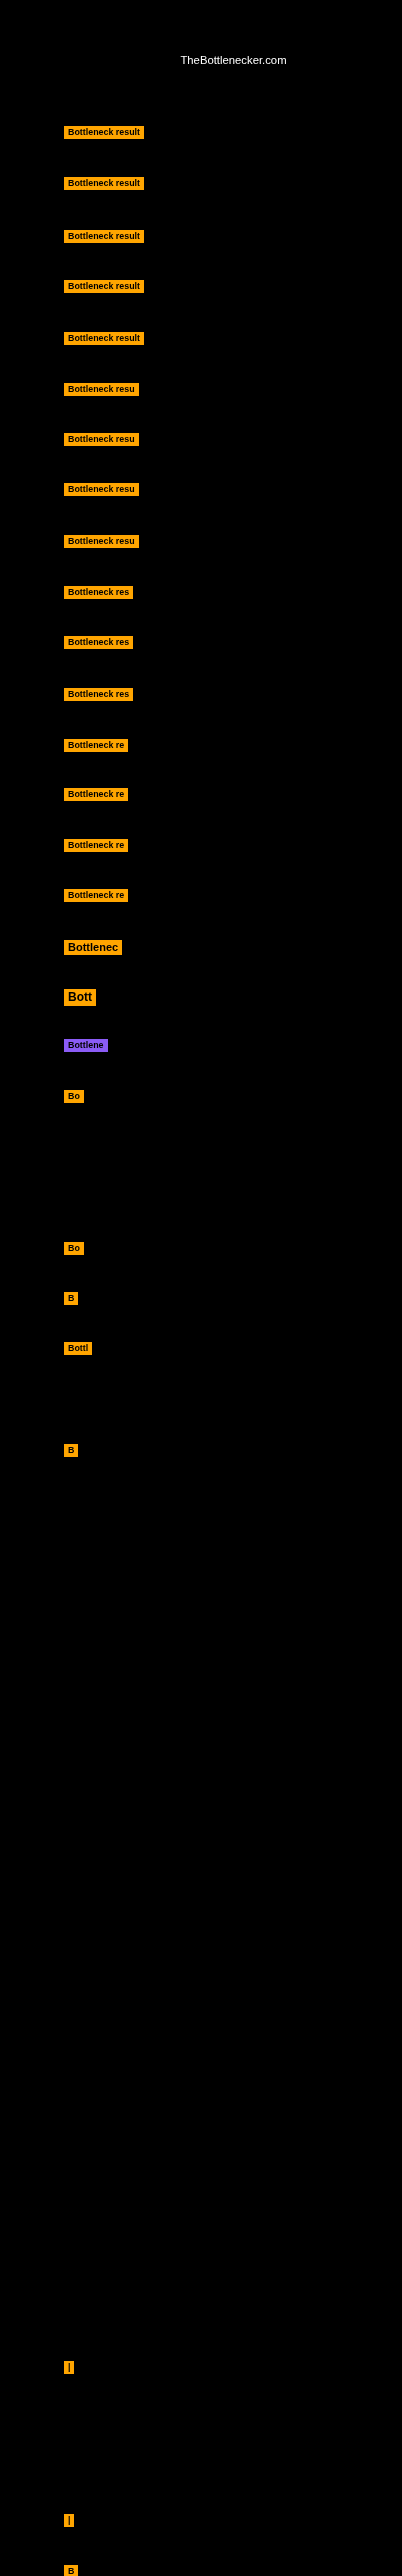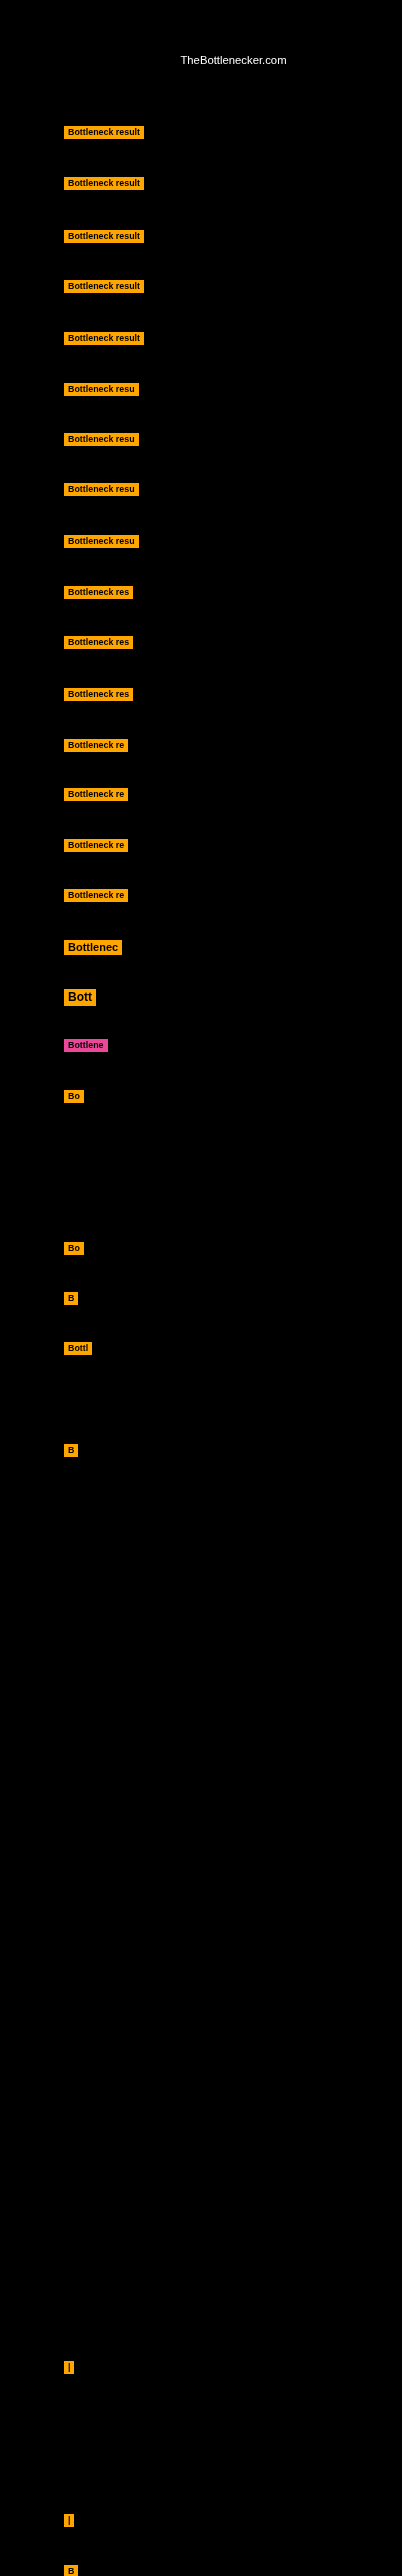--- a/index.html
+++ b/index.html
@@ -39,21 +39,21 @@
     <div style="position: absolute; top: 430px; left: 0px; background-color: rgb(255, 165, 0); color: rgb(0, 0, 0); font-size: 8.9px; font-weight: bold; padding: 1.6px 4px; white-space: nowrap; display: inline-block;">Bottleneck resu</div>
     <div style="position: absolute; top: 481px; left: 0px; background-color: rgb(255, 165, 0); color: rgb(0, 0, 0); font-size: 8.9px; font-weight: bold; padding: 1.6px 4px; white-space: nowrap; display: inline-block;">Bottleneck res</div>
     <div style="position: absolute; top: 531px; left: 0px; background-color: rgb(255, 165, 0); color: rgb(0, 0, 0); font-size: 8.9px; font-weight: bold; padding: 1.6px 4px; white-space: nowrap; display: inline-block;">Bottleneck res</div>
     <div style="position: absolute; top: 583px; left: 0px; background-color: rgb(255, 165, 0); color: rgb(0, 0, 0); font-size: 8.9px; font-weight: bold; padding: 1.6px 4px; white-space: nowrap; display: inline-block;">Bottleneck res</div>
     <div style="position: absolute; top: 634px; left: 0px; background-color: rgb(255, 165, 0); color: rgb(0, 0, 0); font-size: 8.9px; font-weight: bold; padding: 1.6px 4px; white-space: nowrap; display: inline-block;">Bottleneck re</div>
     <div style="position: absolute; top: 683px; left: 0px; background-color: rgb(255, 165, 0); color: rgb(0, 0, 0); font-size: 8.9px; font-weight: bold; padding: 1.6px 4px; white-space: nowrap; display: inline-block;">Bottleneck re</div>
     <div style="position: absolute; top: 734px; left: 0px; background-color: rgb(255, 165, 0); color: rgb(0, 0, 0); font-size: 8.9px; font-weight: bold; padding: 1.6px 4px; white-space: nowrap; display: inline-block;">Bottleneck re</div>
     <div style="position: absolute; top: 784px; left: 0px; background-color: rgb(255, 165, 0); color: rgb(0, 0, 0); font-size: 8.9px; font-weight: bold; padding: 1.6px 4px; white-space: nowrap; display: inline-block;">Bottleneck re</div>
     <div style="position: absolute; top: 835px; left: 0px; background-color: rgb(255, 165, 0); color: rgb(0, 0, 0); font-size: 11px; font-weight: bold; padding: 1.6px 4px; white-space: nowrap; display: inline-block;">Bottlenec</div>
     <div style="position: absolute; top: 884px; left: 0px; background-color: rgb(255, 165, 0); color: rgb(0, 0, 0); font-size: 12px; font-weight: bold; padding: 1.6px 4px; white-space: nowrap; display: inline-block;">Bott</div>
-    <div style="position: absolute; top: 934px; left: 0px; background-color: #ec4899; color: rgb(0, 0, 0); font-size: 8.9px; font-weight: bold; padding: 1.6px 4px; white-space: nowrap; display: inline-block;">Bottlene</div>
+    <div style="position: absolute; top: 934px; left: 0px; background-color: #8b5cf6; color: rgb(0, 0, 0); font-size: 8.9px; font-weight: bold; padding: 1.6px 4px; white-space: nowrap; display: inline-block;">Bottlene</div>
     <div style="position: absolute; top: 985px; left: 0px; background-color: rgb(255, 165, 0); color: rgb(0, 0, 0); font-size: 8.9px; font-weight: bold; padding: 1.6px 4px; white-space: nowrap; display: inline-block;">Bo</div>
     <div style="position: absolute; top: 1137px; left: 0px; background-color: rgb(255, 165, 0); color: rgb(0, 0, 0); font-size: 8.9px; font-weight: bold; padding: 1.6px 4px; white-space: nowrap; display: inline-block;">Bo</div>
     <div style="position: absolute; top: 1187px; left: 0px; background-color: rgb(255, 165, 0); color: rgb(0, 0, 0); font-size: 8.9px; font-weight: bold; padding: 1.6px 4px; white-space: nowrap; display: inline-block;">B</div>
     <div style="position: absolute; top: 1237px; left: 0px; background-color: rgb(255, 165, 0); color: rgb(0, 0, 0); font-size: 8.9px; font-weight: bold; padding: 1.6px 4px; white-space: nowrap; display: inline-block; text-align: center;">Bottl</div>
     <div style="position: absolute; top: 1339px; left: 0px; background-color: rgb(255, 165, 0); color: rgb(0, 0, 0); font-size: 8.9px; font-weight: bold; padding: 1.6px 4px; white-space: nowrap; display: inline-block;">B</div>
     <div style="position: absolute; top: 2256px; left: 0px; background-color: rgb(255, 165, 0); color: rgb(0, 0, 0); font-size: 8.9px; font-weight: bold; padding: 1.6px 4px; white-space: nowrap; display: inline-block;">|</div>
     <div style="position: absolute; top: 2409px; left: 0px; background-color: rgb(255, 165, 0); color: rgb(0, 0, 0); font-size: 8.9px; font-weight: bold; padding: 1.6px 4px; white-space: nowrap; display: inline-block;">|</div>
     <div style="position: absolute; top: 2460px; left: 0px; background-color: rgb(255, 165, 0); color: rgb(0, 0, 0); font-size: 8.9px; font-weight: bold; padding: 1.6px 4px; white-space: nowrap; display: inline-block;">B</div>
     <div style="position: absolute; top: 2512px; left: 0px; background-color: rgb(255, 165, 0); color: rgb(0, 0, 0); font-size: 8.9px; font-weight: bold; padding: 1.6px 4px; white-space: nowrap; display: inline-block;">B</div>
   </div>

